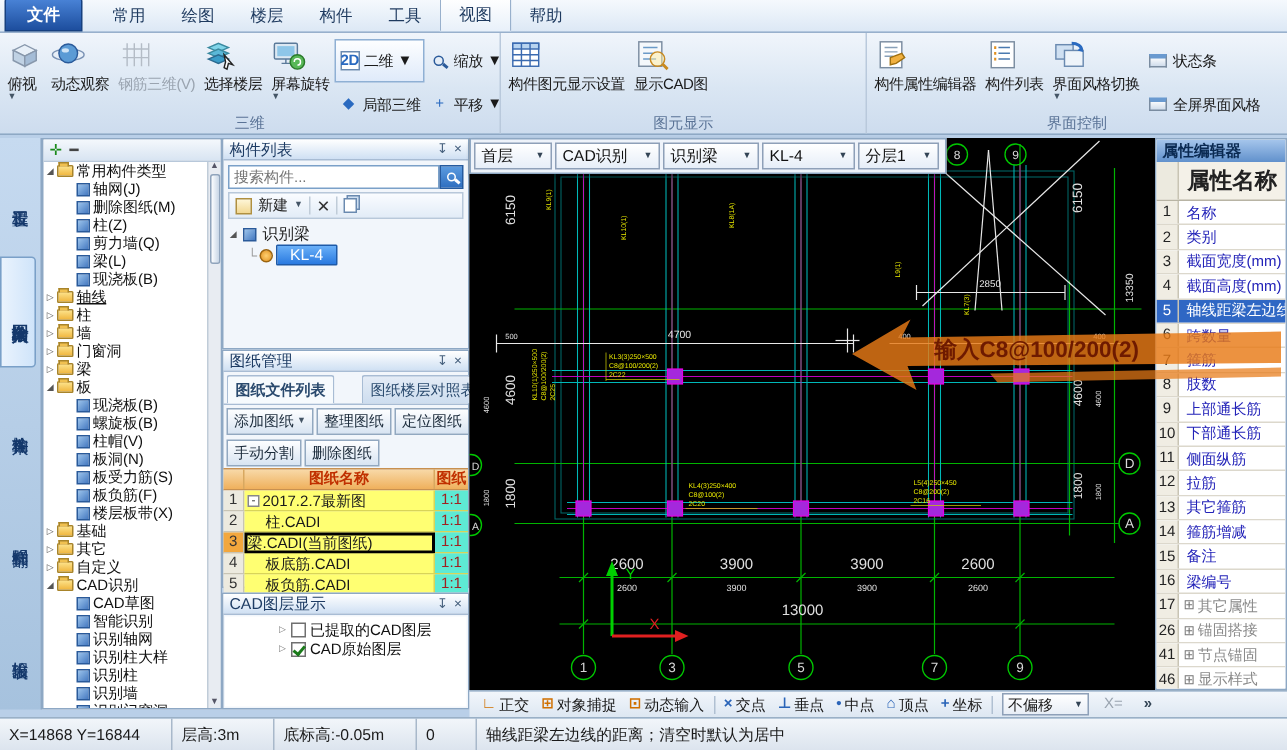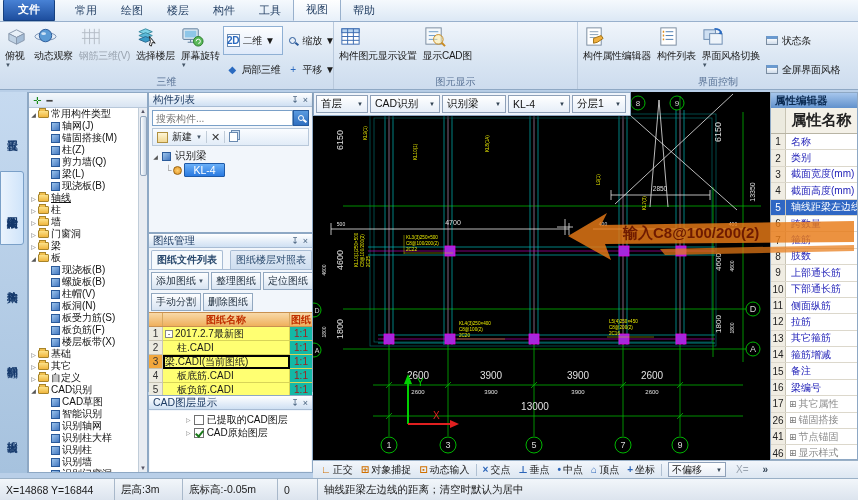--- a/index.html
+++ b/index.html
@@ -54,37 +54,37 @@
   #cl-toolbar{display:flex;align-items:center;gap:4px;height:18px;border:1px solid #b8c8da;background:linear-gradient(#fafcff,#e2ecf7);margin:0 3px;padding:0 4px;font-size:10px;}
   .tbsep{width:1px;height:12px;background:#c0ccd8;}
   .newdoc{width:11px;height:11px;background:linear-gradient(#fef6d8,#f2d892);border:1px solid #b09040;}
   .copyic{width:9px;height:10px;background:#fff;border:1px solid #6a8ab0;box-shadow:2px -2px 0 -1px #cfe0f2,2px -2px 0 0 #6a8ab0;}
   .xic{color:#333;font-weight:bold;font-size:11px;}
   .cl-tree{padding:3px 2px;font-size:10.5px;}
   .cl-row{display:flex;align-items:center;height:14px;gap:2px;}
   .gear{width:9px;height:9px;border-radius:50%;background:radial-gradient(#ffd070,#e09020);border:1px solid #9a6410;flex:none;}
   .klpill{background:linear-gradient(#6ab0f8,#2a7ae0);color:#fff;padding:0 8px;border:1px solid #1e5aa8;border-radius:1px;}
   
-  .stabs{display:flex;padding:2px 2px 0;gap:7px;border-bottom:1px solid #a8bcd4;}
+  .stabs{display:flex;padding:2px 2px 0;gap:18px;border-bottom:1px solid #a8bcd4;}
   .stab{padding:2px 5px;font-size:10px;background:linear-gradient(#e4ecf6,#cdddef);border:1px solid #a8bcd4;border-bottom:none;border-radius:2px 2px 0 0;color:#2a4a6e;white-space:nowrap;}
   .stab.on{background:#f6fafd;font-weight:bold;}
   .sbtnrow{display:flex;gap:2px;padding:2px 2px 1px;}
   .sbtn{display:flex;align-items:center;background:linear-gradient(#fdfeff,#d8e4f2);border:1px solid #92a8c0;font-size:10px;padding:1px 4px;white-space:nowrap;color:#1a2a3a;}
   .sbtn .da{font-size:6px;margin-left:2px;color:#456;}
   .shead{display:flex;height:15px;background:linear-gradient(#f8d9a8,#efb05c);border-top:1px solid #c89050;border-bottom:1px solid #c89050;font-size:10px;color:#c03000;font-weight:bold;}
   .shead .h1{width:14px;border-right:1px solid #d8a860;}
   .shead .h2{width:127px;text-align:center;border-right:1px solid #d8a860;line-height:14px;}
   .shead .h3{width:22px;text-align:center;line-height:14px;overflow:hidden;}
   .srow{display:flex;height:14px;font-size:10px;}
   .sn{width:14px;background:#eceadf;border-right:1px solid #c8c4b4;border-bottom:1px solid #c8c4b4;text-align:center;line-height:13px;color:#333;flex:none;}
   .sn.ncur{background:#f2a73d;}
   .sname{width:127px;background:#ffff72;border-right:1px solid #d8d458;border-bottom:1px solid #d8d458;display:flex;align-items:center;padding-left:2px;color:#1a1a1a;white-space:nowrap;overflow:hidden;flex:none;}
   .sname.ind{padding-left:14px;}
   .sname.cur{outline:2px solid #000;outline-offset:-2px;}
-  .sscale{width:22px;background:#14b8a6;border-bottom:1px solid #d8d458;text-align:center;line-height:13px;color:#a02020;flex:none;}
+  .sscale{width:22px;background:#5eead4;border-bottom:1px solid #d8d458;text-align:center;line-height:13px;color:#a02020;flex:none;}
   .expbox{display:none;}
   .expbox.show{display:inline-flex;width:8px;height:8px;border:1px solid #888;background:#fff;font-size:8px;line-height:6px;justify-content:center;margin-right:2px;color:#333;}
   .hsb{display:flex;align-items:center;height:11px;background:#e8ecf2;border-top:1px solid #c0ccd8;font-size:6px;color:#556;}
   .hsb .thumbh{width:26px;height:7px;background:linear-gradient(#fdfeff,#c8d6e6);border:1px solid #90a4bc;border-radius:2px;margin-left:2px;}
   
   .lrow{display:flex;align-items:center;gap:3px;height:13px;padding-left:4px;font-size:10px;color:#111;margin-left:32px;}
   .lrow .arr{font-size:6px;color:#777;}
   .cb{width:10px;height:10px;border:1px solid #707070;background:#fff;position:relative;flex:none;}
   .cb.chk::after{content:"";position:absolute;left:2px;top:0px;width:3px;height:6px;border:solid #1a7a1a;border-width:0 2px 2px 0;transform:rotate(40deg);}
   
@@ -329,21 +329,21 @@
       <span style="overflow:hidden;">常用构件类型</span>
     </div>
       <div class="titem lv1">
       <span class="arr"></span>
       <span class="doc"></span>
       <span style="overflow:hidden;">轴网(J)</span>
     </div>
       <div class="titem lv1">
       <span class="arr"></span>
       <span class="doc"></span>
-      <span style="overflow:hidden;">锚固搭接(M)</span>
+      <span style="overflow:hidden;">删除图纸(M)</span>
     </div>
       <div class="titem lv1">
       <span class="arr"></span>
       <span class="doc"></span>
       <span style="overflow:hidden;">柱(Z)</span>
     </div>
       <div class="titem lv1">
       <span class="arr"></span>
       <span class="doc"></span>
       <span style="overflow:hidden;">剪力墙(Q)</span>

